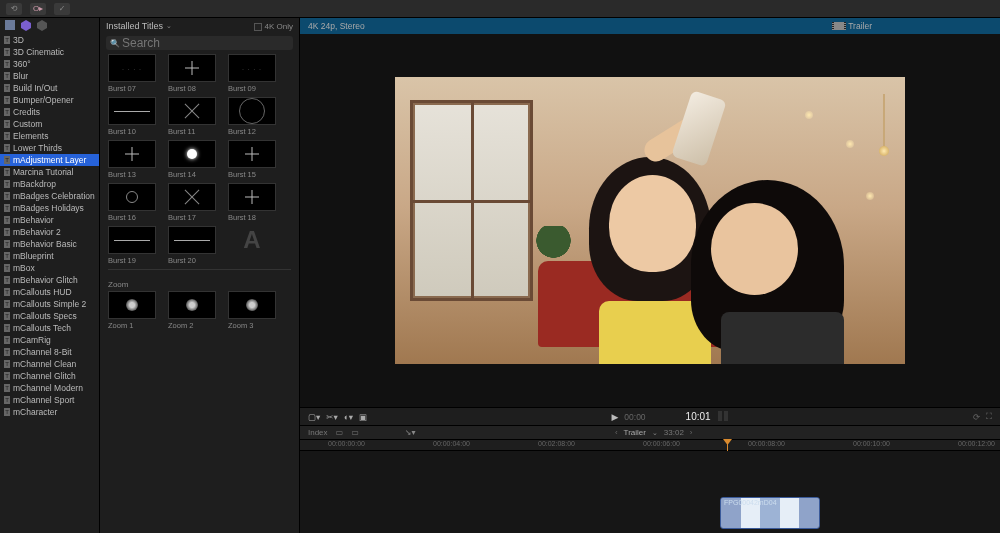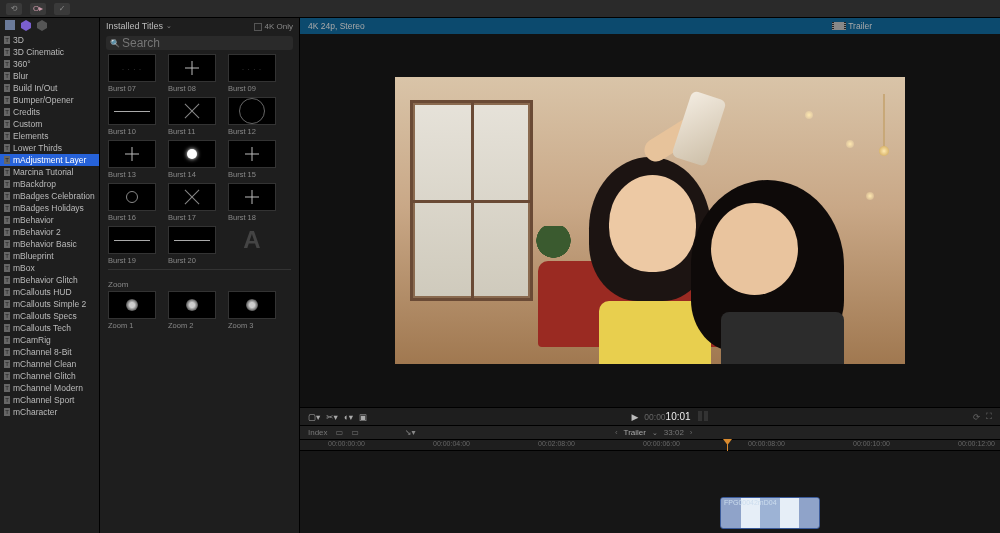--- a/index.html
+++ b/index.html
@@ -83,21 +83,21 @@
 .lamp { position:absolute; right:4%; top:6%; width:2px; height:20%; background:#c8a878;}
 .lamp::after{content:"";position:absolute;left:-4px;bottom:-4px;width:10px;height:10px;border-radius:50%;background:radial-gradient(#ffe9b0,#caa050);}
 .bokeh { position:absolute; width:8px; height:8px; border-radius:50%; background:radial-gradient(#ffe9b0,transparent);}
 .b1{right:10%;top:22%;} .b2{right:18%;top:12%;} .b3{right:6%;top:40%;}
 
 .viewer-controls { height:18px; background:#1e1e1e; border-top:1px solid #000; display:flex; align-items:center; justify-content:space-between; padding:0 8px; font-size:8.5px;}
 .vc-left { display:flex; gap:6px; align-items:center;}
 .vc-center { display:flex; gap:6px; align-items:center; color:#bbb;}
 .vc-right { display:flex; gap:6px; align-items:center;}
 .tc { color:#666;}
-.tc .big { color:#eee; font-size:10px; }
+.tc .big { color:#eee; font-size:10px;padding-left:40px; }
 .play { color:#bbb; font-size:9px;}
 .meter { width:4px; height:10px; background:#333; display:inline-block; margin:0 1px;}
 
 .inspector-head { display:flex; align-items:center; gap:4px;}
 .film-icon { width:10px; height:8px; background:#888; position:relative;}
 .film-icon::before,.film-icon::after{content:"";position:absolute;top:0;bottom:0;width:2px;background:repeating-linear-gradient(#222 0 1px,#888 1px 2px);}
 .film-icon::before{left:-2px;} .film-icon::after{right:-2px;}
 
 
 .timeline-head { height:14px; background:#222; border-top:1px solid #000; display:flex; align-items:center; padding:0 8px; font-size:8px; justify-content:space-between;}

